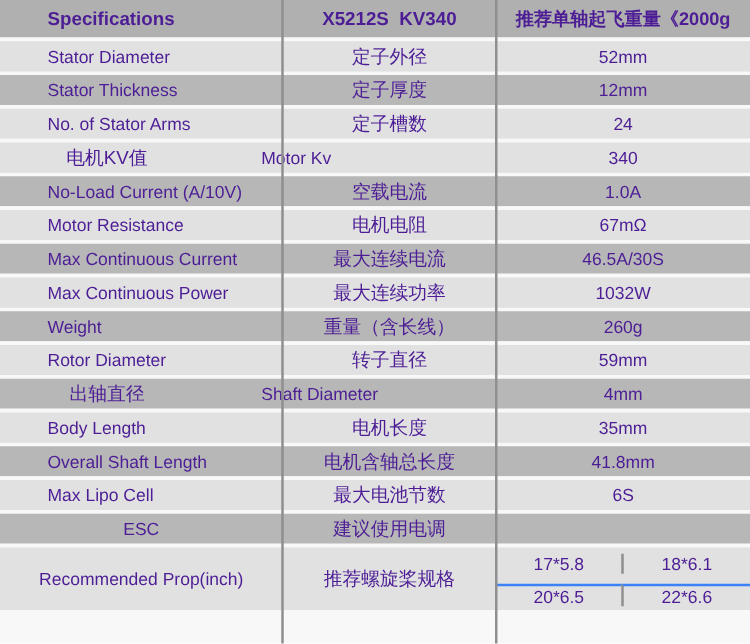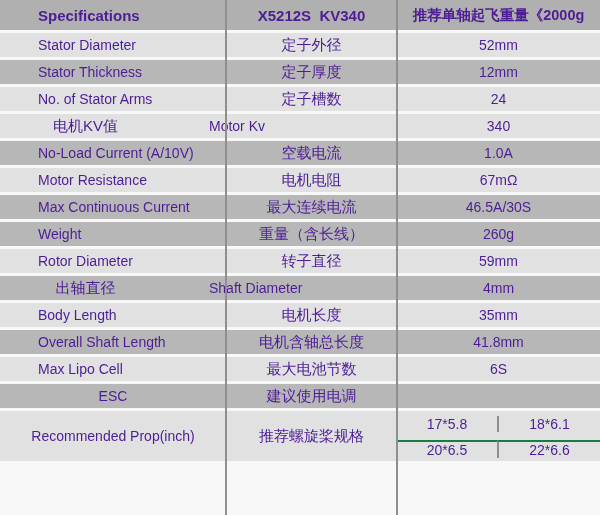--- a/index.html
+++ b/index.html
@@ -47,21 +47,21 @@
     grid-template-rows: 1fr 1fr;
     padding: 0;
   }
   .prop-cell {
     display: flex;
     align-items: center;
     justify-content: center;
     font-size: 14px;
   }
   .prop-cell.right { border-left: 2px solid #8f8f8f; }
-  .prop-cell.bottom { border-top: 2px solid #15803d; }
+  .prop-cell.bottom { border-top: 2px solid #3b82f6; }
   .vline {
     position: absolute;
     top: 0;
     bottom: 0;
     width: 2px;
     background: #8f8f8f;
   }
   .vline-1 { left: 225px; }
   .vline-2 { left: 396px; }
 </style>
@@ -112,20 +112,25 @@
     <div class="cell c2">电机电阻</div>
     <div class="cell c3">67mΩ</div>
   </div>
 
   <div class="row dark">
     <div class="cell c1">Max Continuous Current</div>
     <div class="cell c2">最大连续电流</div>
     <div class="cell c3">46.5A/30S</div>
   </div>
 
+  <div class="row light">
+    <div class="cell c1">Max Continuous Power</div>
+    <div class="cell c2">最大连续功率</div>
+    <div class="cell c3">1032W</div>
+  </div>
 
   <div class="row dark">
     <div class="cell c1">Weight</div>
     <div class="cell c2">重量（含长线）</div>
     <div class="cell c3">260g</div>
   </div>
 
   <div class="row light">
     <div class="cell c1">Rotor Diameter</div>
     <div class="cell c2">转子直径</div>

